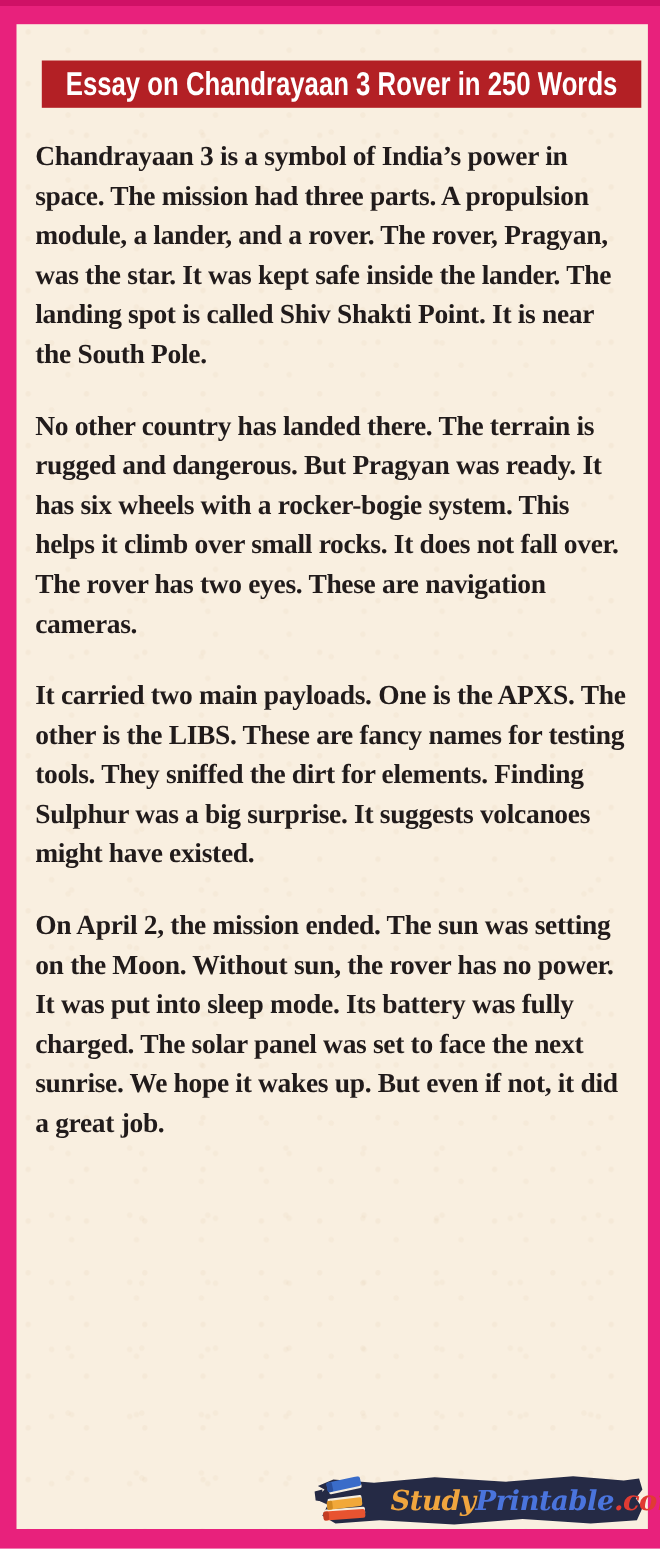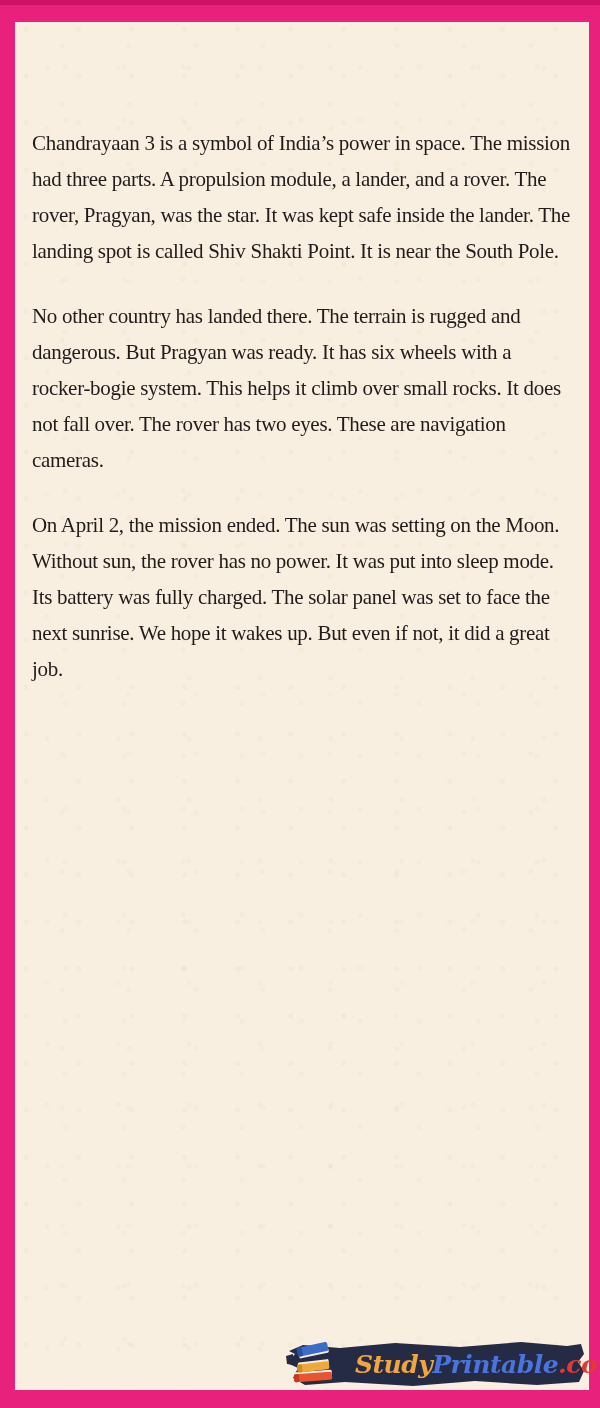--- a/index.html
+++ b/index.html
@@ -50,22 +50,22 @@
     transform: scaleX(0.78);
     letter-spacing: 0px;
   }
   .content {
     position: absolute;
     left: 17px;
     top: 103px;
     width: 540px;
     color: #211b1b;
     font-family: "Liberation Serif", serif;
-    font-weight: 400;
-    font-size: 21px;
+    font-weight: 700;
+    font-size: 25px;
     line-height: 36px;
     letter-spacing: -0.3px;
   }
   .content p {
     margin: 0 0 29px 0;
   }
   .footer {
     position: absolute;
     right: 2px;
     bottom: 0px;
@@ -99,24 +99,28 @@
   .brand-print   { color: #4a74dd; }
   .brand-dotcom  { color: #e03b33; }
   .books-icon { flex: 0 0 auto; margin-top: -2px; }
 </style>
 </head>
 <body>
 
 <div class="frame">
   <div class="page">
 
+    <div class="title-bar">
+      <div class="title-text">Essay on Chandrayaan 3 Rover in 250 Words</div>
+    </div>
 
     <div class="content">
       <p>Chandrayaan 3 is a symbol of India’s power in space. The mission had three parts. A propulsion module, a lander, and a rover. The rover, Pragyan, was the star. It was kept safe inside the lander. The landing spot is called Shiv Shakti Point. It is near the South Pole.</p>
       <p>No other country has landed there. The terrain is rugged and dangerous. But Pragyan was ready. It has six wheels with a rocker-bogie system. This helps it climb over small rocks. It does not fall over. The rover has two eyes. These are navigation cameras.</p>
+      <p>It carried two main payloads. One is the APXS. The other is the LIBS. These are fancy names for testing tools. They sniffed the dirt for elements. Finding Sulphur was a big surprise. It suggests volcanoes might have existed.</p>
       <p>On April 2, the mission ended. The sun was setting on the Moon. Without sun, the rover has no power. It was put into sleep mode. Its battery was fully charged. The solar panel was set to face the next sunrise. We hope it wakes up. But even if not, it did a great job.</p>
     </div>
 
     <div class="footer">
       <svg class="brush" viewBox="0 0 302 52" preserveAspectRatio="none" aria-hidden="true">
         <path fill="#252a45" d="M10,16 L4,13 L18,7 L55,10 L110,5 L175,9 L236,4 L282,8 L296,6 L299,16
                  L293,24 L299,33 L294,44 L252,47 L190,43 L128,48 L60,44 L20,47 L8,40
                  L13,30 L2,25 Z"></path>
         <path fill="#252a45" d="M1,18 L8,16 L9,27 L2,26 Z"></path>
       </svg>

